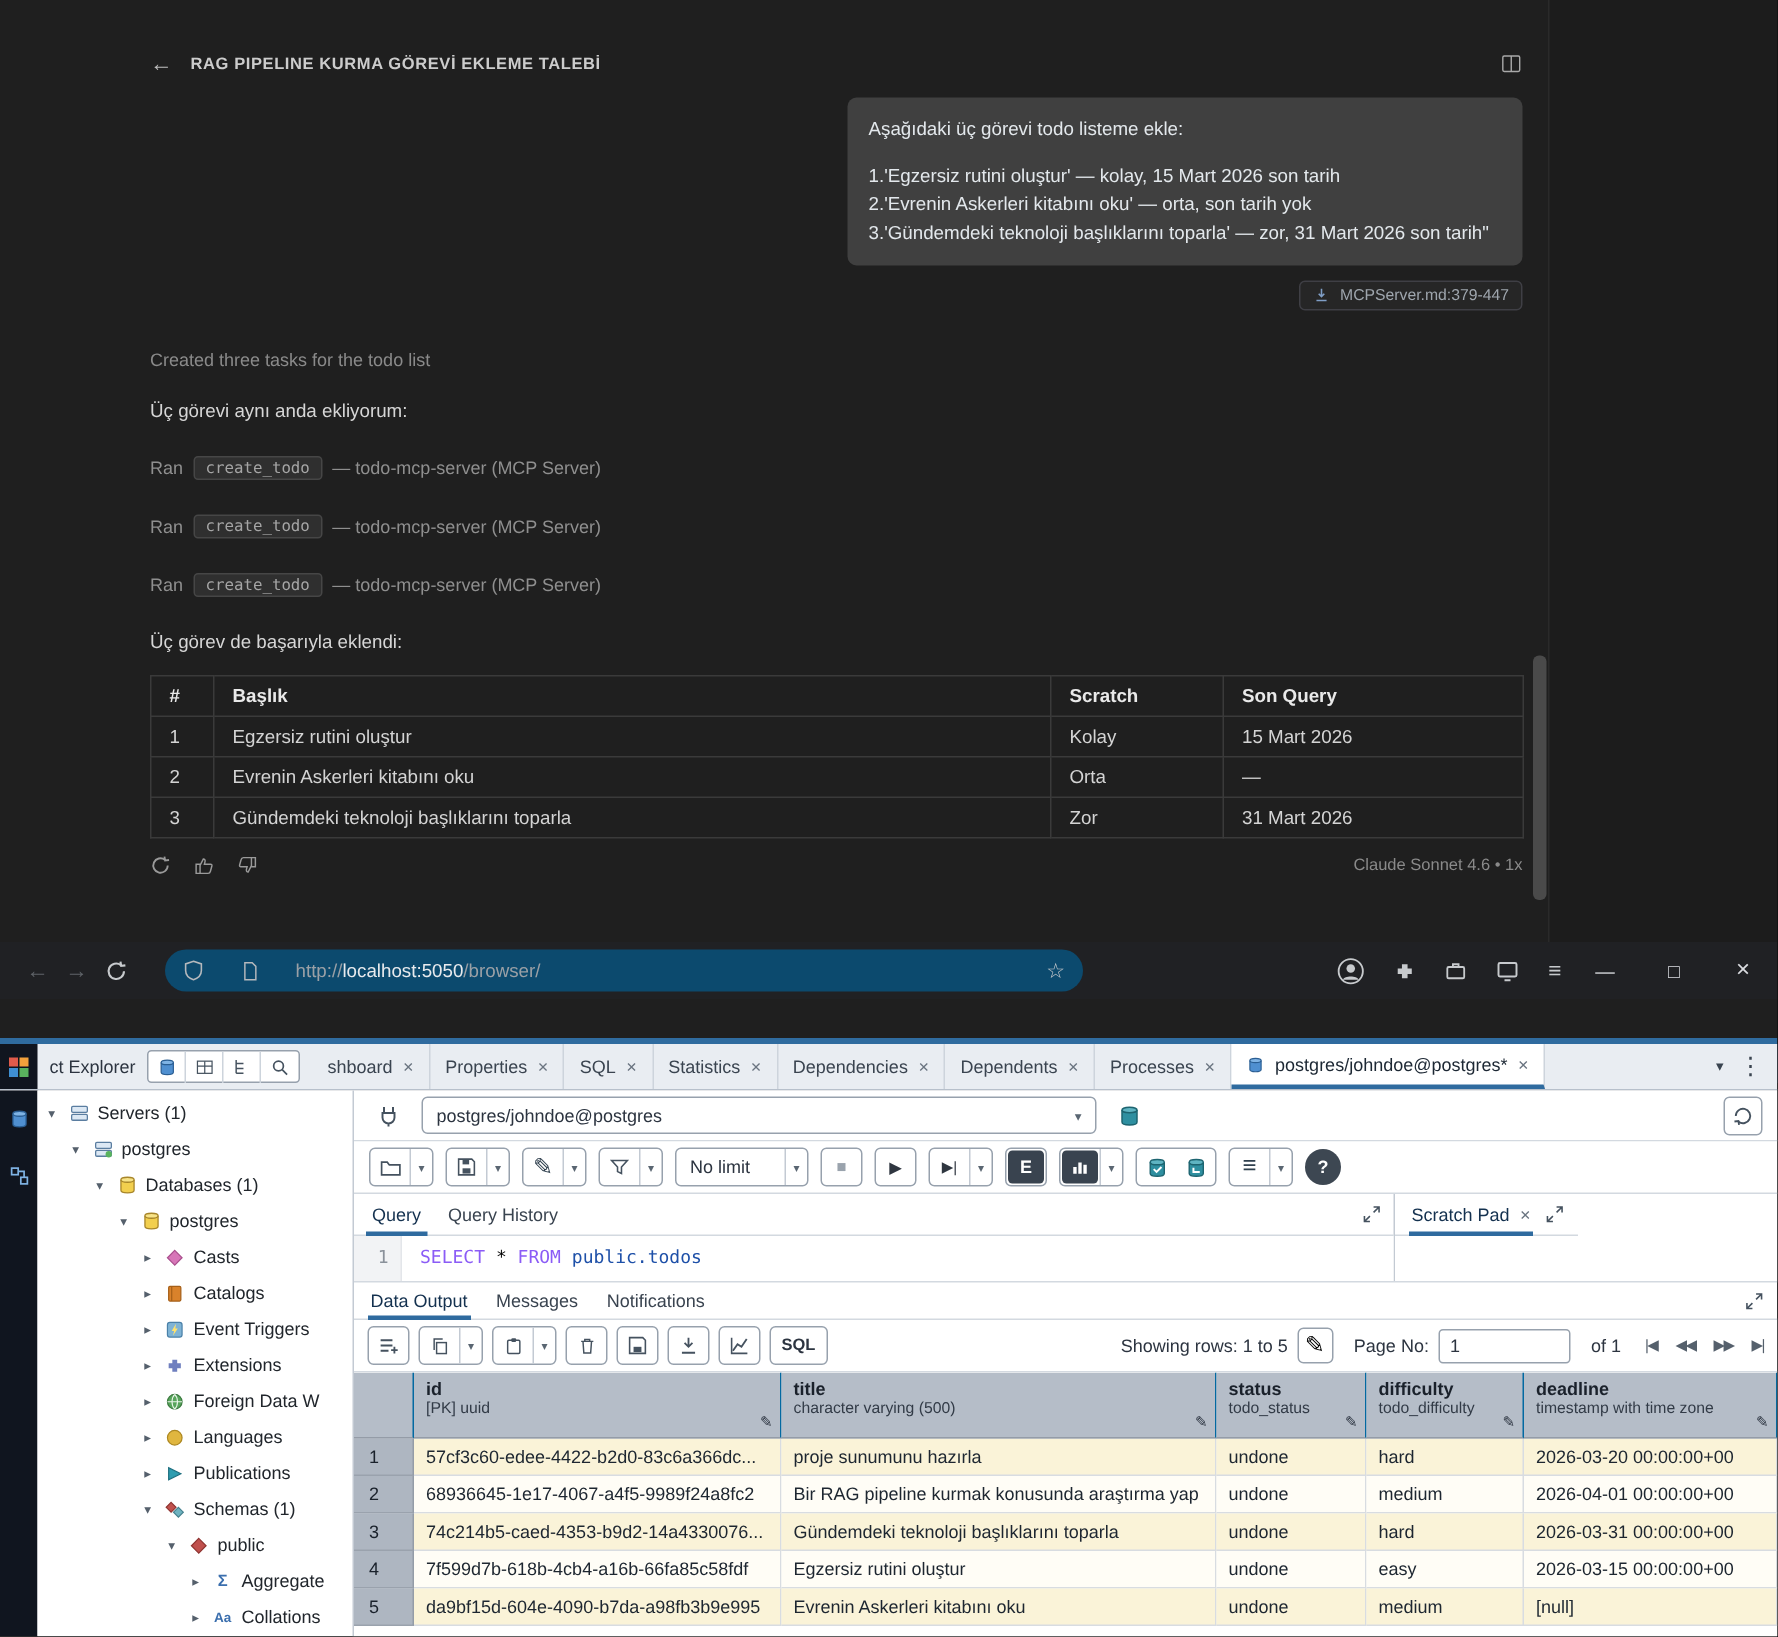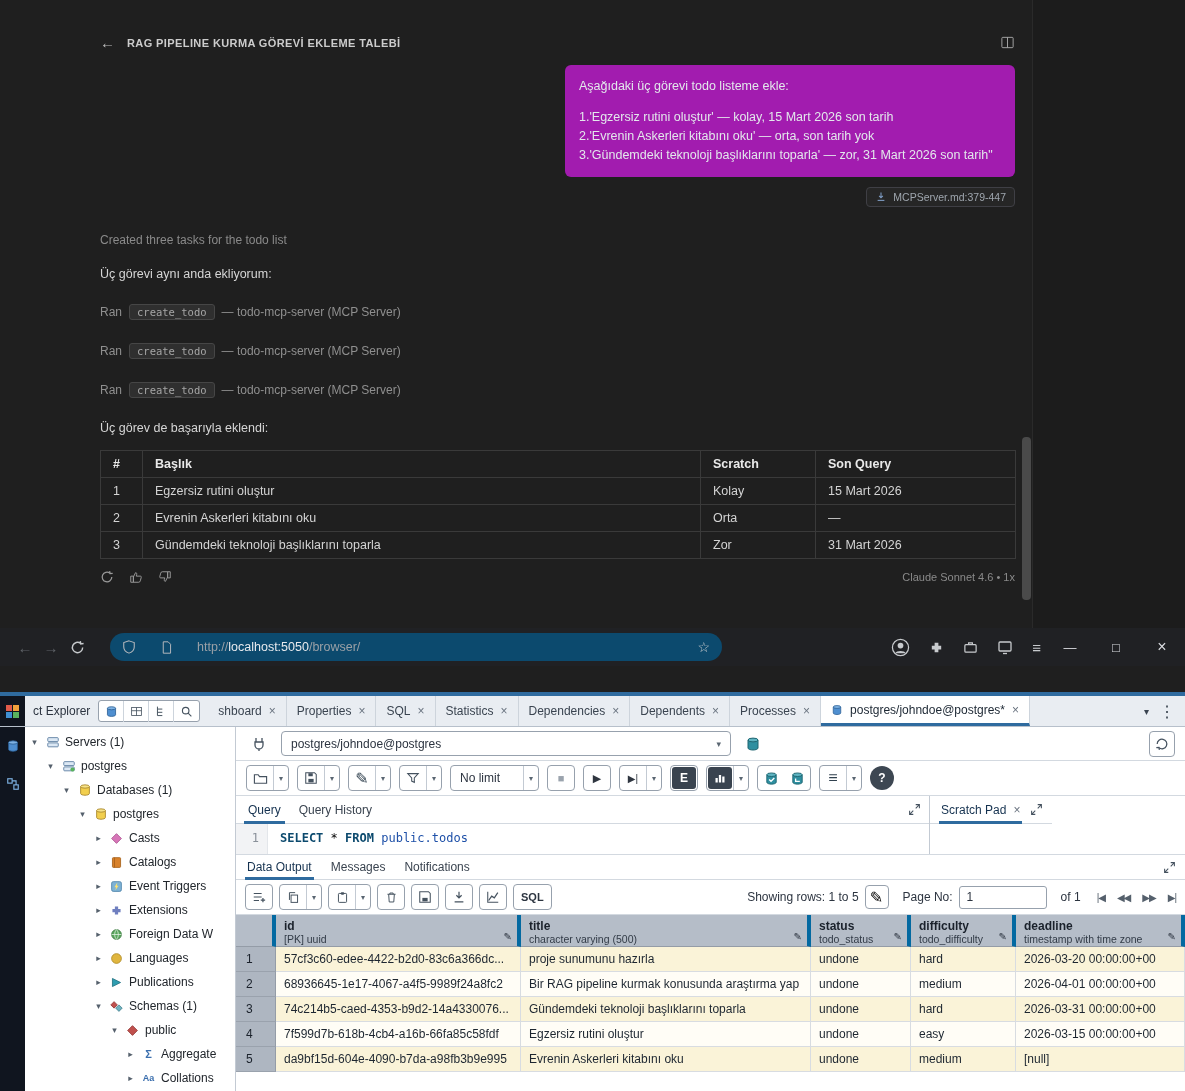--- a/index.html
+++ b/index.html
@@ -9,21 +9,21 @@
 
 
 .chat{position:absolute;left:0;top:0;width:1185px;height:628px;background:#1f1f1f;color:#d4d4d4}
 .chat-right{position:absolute;left:1032px;top:0;width:153px;height:628px;background:#1c1c1c;border-left:1px solid #2a2a2a}
 .chat-col{position:relative;margin-left:100px;width:915px}
 .chat-header{display:flex;align-items:center;padding-top:34px;color:#c9c9c9}
 .back-ic{font-size:15px;color:#bdbdbd;cursor:default}
 .chat-title{font-size:11px;font-weight:700;letter-spacing:.4px;margin-left:12px;flex:1;color:#cccccc}
 .checkpoint{display:flex;align-items:center;gap:8px;margin-top:17px;color:#8a8a8a;font-size:11px}
 .cline{flex:1;height:1px;background:#383838}
-.bubble{margin-top:14px;margin-left:auto;width:450px;background:#a21caf;border-radius:6px;padding:12px 14px;font-size:12.5px;line-height:19px;color:#e3e8ec}
+.bubble{margin-top:14px;margin-left:auto;width:450px;background:#404040;border-radius:6px;padding:12px 14px;font-size:12.5px;line-height:19px;color:#e3e8ec}
 .bubble .gap{height:12px}
 .badge-row{display:flex;justify-content:flex-end;margin-top:10px}
 .badge{display:flex;align-items:center;gap:6px;background:#262626;border:1px solid #3f3f45;border-radius:4px;padding:3px 8px;font-size:10.5px;color:#9fa6ae}
 .created{margin-top:26px;font-size:12px;color:#8a8a8a}
 .intro{margin-top:20px;font-size:12.5px;color:#d6d6d6}
 .run{margin-top:23px;font-size:12px;color:#8f8f8f;display:flex;align-items:center;gap:7px}
 .chip{font-family:"DejaVu Sans Mono",monospace;font-size:10.5px;background:#2f2f2f;border:1px solid #464646;border-radius:3px;padding:1px 7px;color:#a6a6a6}
 .success{margin-top:23px;font-size:12.5px;color:#d6d6d6}
 .ctable{margin-top:15px;width:915px;border-collapse:collapse;font-size:12.5px;table-layout:fixed}
 .ctable th,.ctable td{border:1px solid #3a3a3a;padding:6px 12px;text-align:left;color:#d4d4d4;overflow:hidden;white-space:nowrap}
@@ -98,42 +98,42 @@
 .helpc{width:24px;height:24px;border-radius:50%;background:#3d4752;color:#fff;display:flex;align-items:center;justify-content:center;font-size:12px;font-weight:700}
 
 .queryzone{height:59px;display:flex;border-bottom:1px solid #d3d9e0}
 .qleft{flex:1;display:flex;flex-direction:column;min-width:0;border-right:1px solid #c3cad3}
 .qtabs{height:28px;display:flex;align-items:center;border-bottom:1px solid #d3d9e0;padding:0 8px;gap:10px}
 .qtab{font-size:12px;color:#3a4450;height:28px;display:flex;align-items:center;padding:0 4px}
 .qtab.active{color:#14314f;box-shadow:inset 0 -3px 0 #2f6b9f}
 .editor{flex:1;display:flex;font-family:"DejaVu Sans Mono",monospace;font-size:12px;background:#fff}
 .gutter{width:32px;background:#f2f3f5;color:#8a919a;text-align:right;padding:7px 8px 0 0;border-right:1px solid #e3e6ea}
 .code{padding:7px 0 0 12px;white-space:nowrap}
-.kw{color:#0c4a6e;font-weight:700}
+.kw{color:#8b5cf6;font-weight:400}
 .idf{color:#1e50a8}
 .scratch{width:255px;display:flex;flex-direction:row;flex:none}
 .sphead{height:28px;display:flex;align-items:center;border-bottom:1px solid #d3d9e0;padding:0 9px;gap:8px}
 .sptab{font-size:12px;color:#14314f;box-shadow:inset 0 -3px 0 #2f6b9f;height:28px;display:flex;gap:7px;align-items:center;padding:0 2px}
 .spbody{flex:1;background:#fff}
 
 .outtabs{height:25px;display:flex;align-items:center;padding:0 9px;gap:15px;border-bottom:1px solid #d3d9e0}
 .otab{font-size:12px;color:#3a4450;height:25px;display:flex;align-items:center;padding:0 2px}
 .otab.active{color:#14314f;box-shadow:inset 0 -3px 0 #2f6b9f}
 
 .restools{height:35px;display:flex;align-items:center;gap:6px;padding:0 9px;border-bottom:1px solid #d3d9e0;background:#fff}
 .sqlb{font-size:11px;font-weight:700;color:#2c3440;padding:0 7px}
 .showing{font-size:12px;color:#2c3440;margin-left:auto;white-space:nowrap}
 .plabel{font-size:12px;color:#2c3440;margin-left:8px;white-space:nowrap}
 .pageinput{width:88px;height:23px;border:1px solid #97a1ad;border-radius:3px;padding:0 7px;font-size:12px;color:#2c3440;font-family:"Liberation Sans",sans-serif}
 .pgnav{display:flex;align-items:center;gap:12px;margin-left:10px;color:#55606c;font-size:10px;letter-spacing:-1px}
 .pgnav span{cursor:pointer}
 
 .grid{flex:1;overflow:hidden;font-size:12px;color:#1d2630;background:#fff}
 .grow{display:grid;grid-template-columns:40px 245px 290px 100px 105px 1fr}
-.hcell{height:32px;background:#b5bdc8;border-right:4px solid #0369a1;border-bottom:1px solid #949ca7;position:relative;padding:4px 8px 0;overflow:hidden}
+.hcell{height:44px;background:#b5bdc8;border-right:1px solid #0369a1;border-bottom:1px solid #949ca7;position:relative;padding:4px 8px 0;overflow:hidden}
 .hname{font-weight:700;font-size:12px;color:#1a212b;white-space:nowrap}
 .htype{font-size:10.5px;color:#323b47;white-space:nowrap}
 .hpencil{position:absolute;right:5px;bottom:4px;font-size:10px;color:#2c3440}
 .cell{height:25px;border-right:1px solid #d8dce1;border-bottom:1px solid #d8dce1;padding:0 8px;display:flex;align-items:center;white-space:nowrap;overflow:hidden}
 .numcell{background:#aeb6c1;border-right:1px solid #949ca7;border-bottom:1px solid #9aa2ad;justify-content:flex-start;color:#1a212b;padding-left:10px}
 .row-odd .cell{background:#faf3d8}
 .row-even .cell{background:#fffdf6}
 .row-odd .numcell,.row-even .numcell{background:#aeb6c1}
 .gridfill{height:11px;background:#fff}
 </style>

